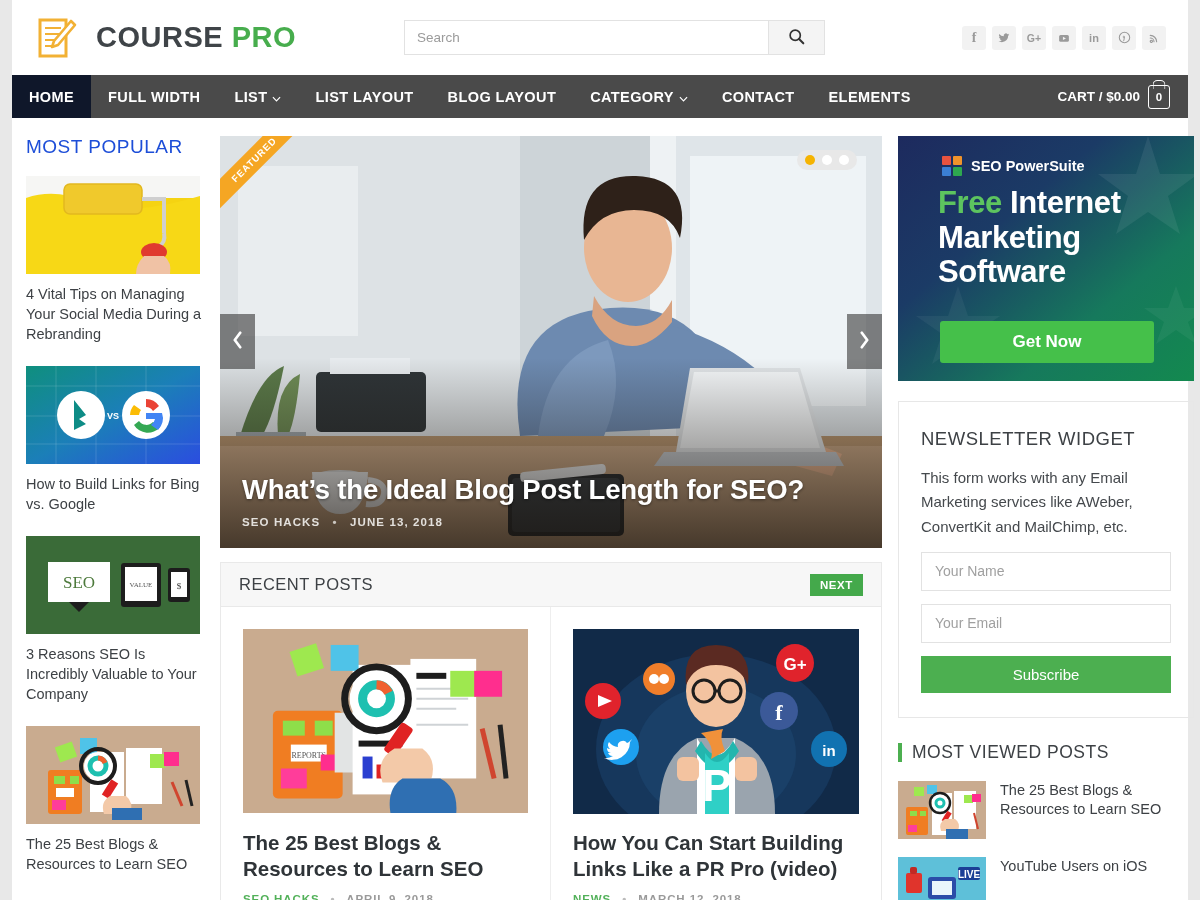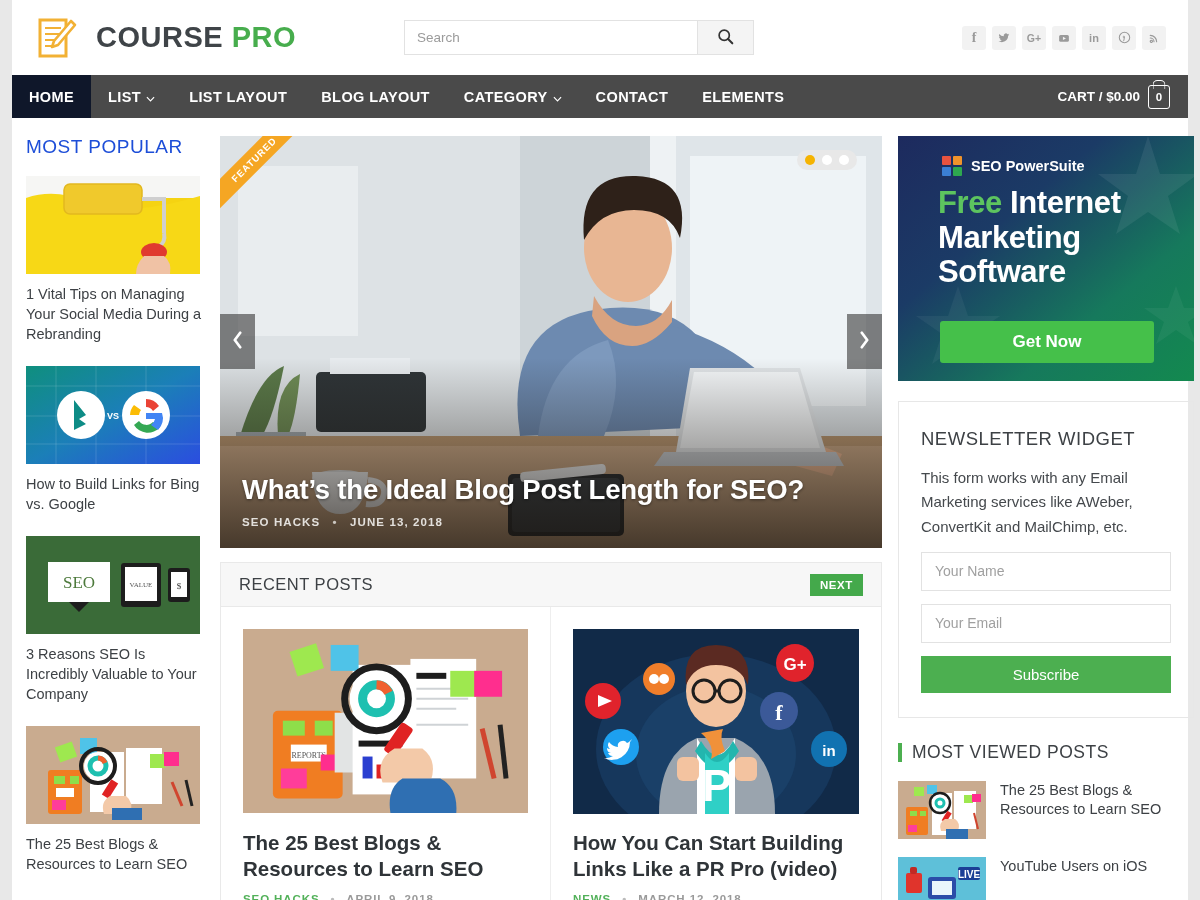--- a/index.html
+++ b/index.html
@@ -13,21 +13,21 @@
   .site { position: absolute; left: 12px; top: 0; width: 1176px; background: #fff; min-height: 900px; }
 
   
   .header { height: 75px; background: #fff; display: flex; align-items: center; padding: 0 22px; }
   .logo { display: flex; align-items: center; gap: 16px; width: 370px; }
   .logo-mark { width: 46px; height: 46px; flex: 0 0 46px; }
   .logo-text { font-size: 29px; font-weight: bold; letter-spacing: .5px; }
   .logo-text .c1 { color: #3f4448; }
   .logo-text .c2 { color: #47ad4d; }
 
-  .searchbox { display: flex; width: 350px; height: 35px; border: 1px solid #e2e2e2; background: #fff; }
+  .searchbox { display: flex; width: 421px; height: 35px; border: 1px solid #e2e2e2; background: #fff; }
   .searchbox input {
     flex: 1; border: 0; outline: none; padding: 0 12px;
     font-family: "Liberation Sans", sans-serif; font-size: 13.5px; color: #555; background: transparent;
   }
   .searchbox input::placeholder { color: #9b9b9b; }
   .search-btn {
     width: 56px; background: #f4f4f4; border: 0; border-left: 1px solid #e2e2e2;
     display: flex; align-items: center; justify-content: center; cursor: pointer;
   }
   .socials { margin-left: auto; display: flex; gap: 6px; }
@@ -201,20 +201,23 @@
             </svg>
       </span>
     </div>
   </div>
 
   <div class="nav">
     <div class="nav-item active">
       <span>HOME</span>
     </div>
     <div class="nav-item">
+      <span>FULL WIDTH</span>
+    </div>
+    <div class="nav-item">
       <span>LIST</span>
       <span>
         <svg viewBox="0 0 10 6" width="9" height="6">
               <path d="M1 1l4 4 4-4" fill="none" stroke="#fff" stroke-width="1.3"></path>
             </svg>
       </span>
     </div>
     <div class="nav-item">
       <span>LIST LAYOUT</span>
     </div>
@@ -255,21 +258,21 @@
             <path d="M0 22 H174 V98 H0 Z" fill="#f5d312"></path>
             <path d="M0 22 q30 -10 60 4 q40 16 114 -6 V98 H0 Z" fill="#f7d816"></path>
             <rect x="38" y="8" width="78" height="30" rx="6" fill="#f0c92c"></rect>
             <rect x="38" y="8" width="78" height="30" rx="6" fill="none" stroke="#e2b81f" stroke-width="1.5"></rect>
             <path d="M116 23 h22 v34" stroke="#cfcfcf" stroke-width="4" fill="none"></path>
             <path d="M138 57 q2 10 -6 14" stroke="#cfcfcf" stroke-width="4" fill="none"></path>
             <ellipse cx="128" cy="76" rx="13" ry="9" fill="#e03a2f"></ellipse>
             <path d="M118 80 q-8 8 -8 18 h34 q2 -12 -6 -18 Z" fill="#f0c2a5"></path>
           </svg>
         </div>
-        <div class="pop-title">1 Vital Tips on Managing Your Social Media During a Rebranding</div>
+        <div class="pop-title">4 Vital Tips on Managing Your Social Media During a Rebranding</div>
       </div>
 
       <div class="pop-item">
         <div class="pop-thumb">
           <svg class="art" viewBox="0 0 174 98" preserveAspectRatio="none">
             <defs>
                   <linearGradient id="bvg" x1="0" y1="0" x2="1" y2="1">
               <stop offset="0" stop-color="#0f8f7e"></stop>
                     <stop offset="0.5" stop-color="#1b7fb8"></stop>
                     <stop offset="1" stop-color="#2b4de0"></stop>

